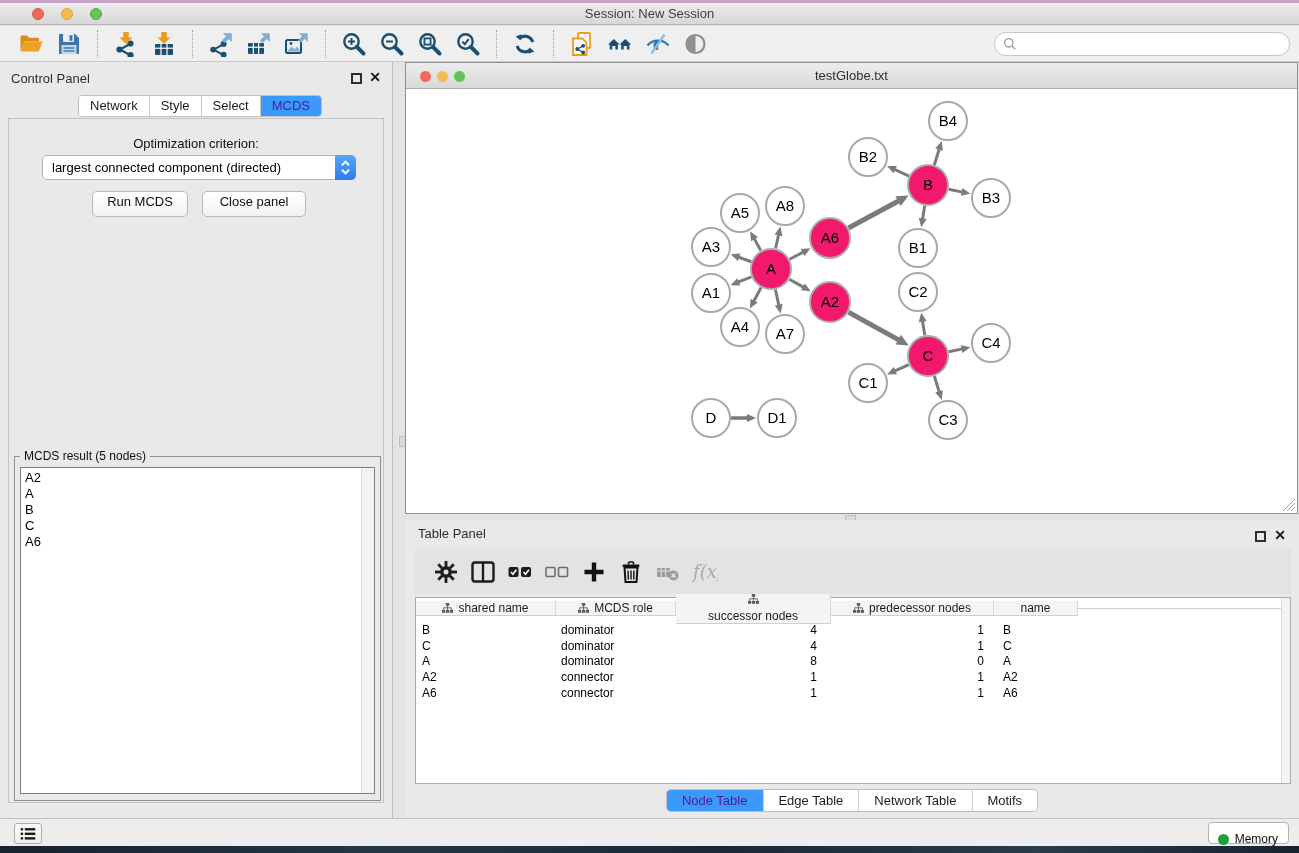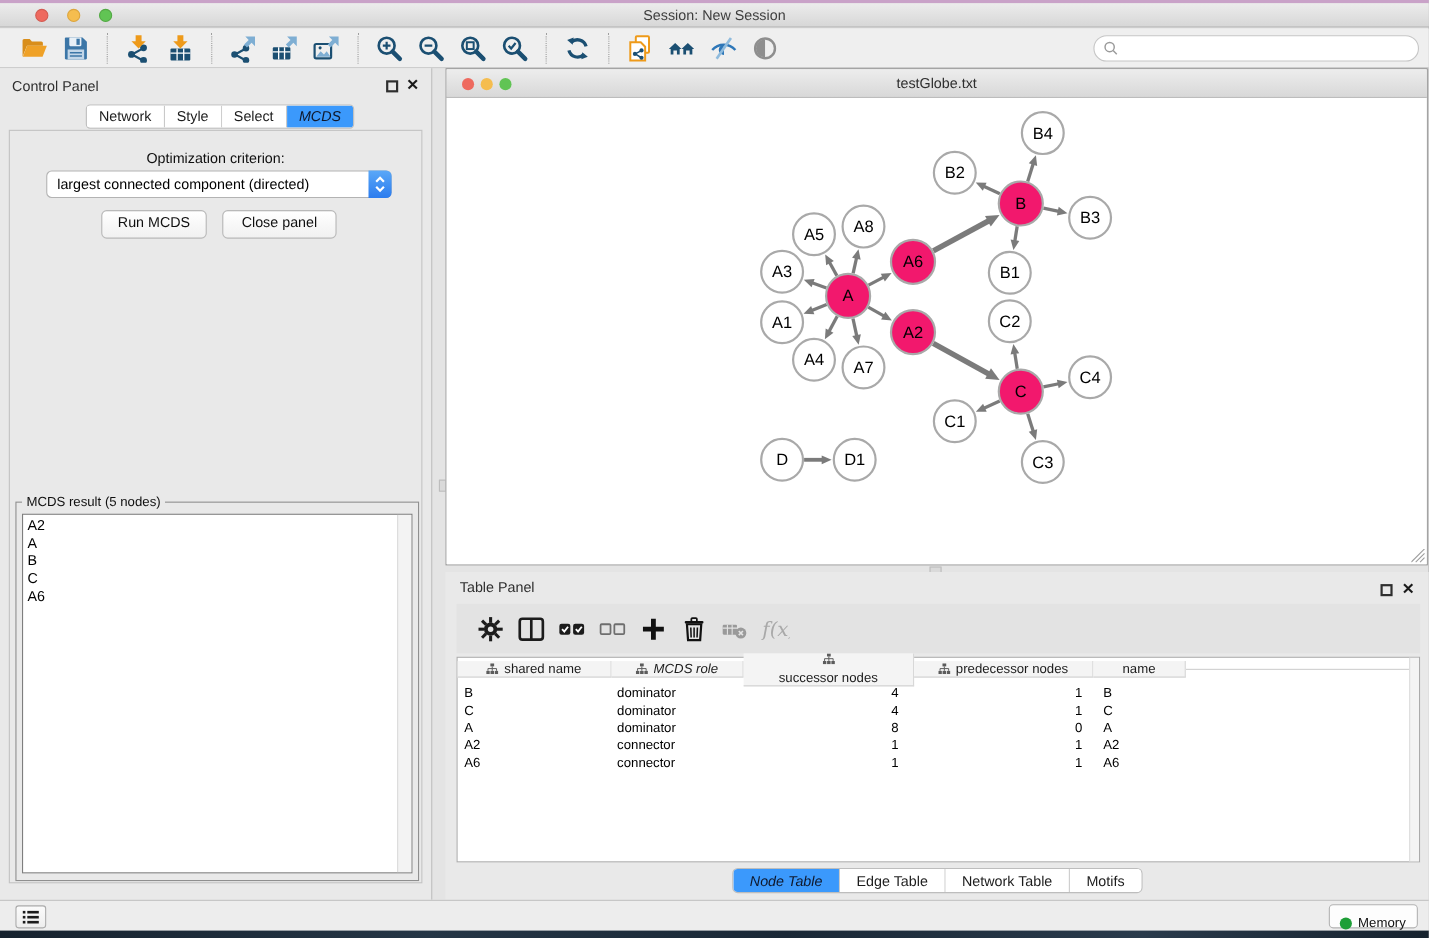--- a/index.html
+++ b/index.html
@@ -35,21 +35,21 @@
   
   .control-panel { position:absolute; top:62px; left:0; width:393px; bottom:35px; background:#E9E9E9; border-right:1px solid #BDBDBD; }
   .cp-title { position:absolute; top:9px; left:11px; font-size:13px; color:#2E2E2E; }
   .panel-float { position:absolute; top:11px; width:11px; height:11px; border:2px solid #2E2E2E; background:transparent; }
   .panel-close { position:absolute; top:7px; font-size:14px; font-weight:bold; color:#1A1A1A; line-height:16px; }
   .cp-float { right:30px; } .cp-close { right:11px; }
   .cp-tabs { position:absolute; top:33px; left:78px; height:22px; display:flex; border:1px solid #BDBDBD;
     border-radius:4px; background:#fff; overflow:hidden; }
   .seg-tab { padding:0 11px; font-size:13px; line-height:20px; color:#1C1C1C; background:#fff; border-right:1px solid #C9C9C9; cursor:default; }
   .seg-tab:last-child { border-right:none; }
-  .seg-tab.active { background:var(--accent,#3B99FC); color:#0f172a;font-style:italic; }
+  .seg-tab.active { background:var(--accent,#3B99FC); color:#4c1d95; }
   .cp-content { position:absolute; left:8px; right:8px; top:56px; bottom:15px; border:1px solid #C3C3C3; }
   .opt-label { position:absolute; top:74px; left:0; width:100%; text-align:center; font-size:13px; color:#0F0F0F; }
   .criterion-select { position:absolute; top:93px; left:42px; width:314px; height:25px; background:#fff;
     border:1px solid #B3B3B3; border-radius:5px; font-size:13px; line-height:23px; padding-left:9px; color:#000; }
   .select-stepper { position:absolute; right:-1px; top:-1px; width:21px; height:25px; border-radius:0 5px 5px 0;
     background:linear-gradient(#5AA8F8,#2C7CEE); display:flex; align-items:center; justify-content:center; }
   .cp-btn { position:absolute; top:129px; height:26px; background:linear-gradient(#FFFFFF,#F1F1F1);
     border:1px solid #B9B9B9; border-radius:5px; font-size:13px; color:#0F0F0F; text-align:center; line-height:19px; }
   .btn-run { left:92px; width:96px; } .btn-close { left:202px; width:104px; }
   .result-group { position:absolute; left:14px; right:11px; top:394px; bottom:17px; border:1px solid #8F8F8F; }
@@ -533,21 +533,21 @@
           <div class="nt-hcell" style="width: 140px;">
             <svg width="11" height="10" viewBox="0 0 11 10">
   <rect x="3.8" y="0" width="3.4" height="2.8" fill="#5C5C5C"></rect>
   <path d="M5.5 2.8v2M1.6 6.8V4.8h7.8v2M5.5 4.8v2" stroke="#5C5C5C" stroke-width="0.9" fill="none"></path>
   <rect x="0" y="6.9" width="3.2" height="2.9" fill="#5C5C5C"></rect>
               <rect x="3.9" y="6.9" width="3.2" height="2.9" fill="#5C5C5C"></rect>
               <rect x="7.8" y="6.9" width="3.2" height="2.9" fill="#5C5C5C"></rect>
             </svg>
             <span>shared name</span>
           </div>
-          <div class="nt-hcell" style="width: 120px; font-style: italic;">
+          <div class="nt-hcell" style="width: 120px;">
             <svg width="11" height="10" viewBox="0 0 11 10">
   <rect x="3.8" y="0" width="3.4" height="2.8" fill="#5C5C5C"></rect>
   <path d="M5.5 2.8v2M1.6 6.8V4.8h7.8v2M5.5 4.8v2" stroke="#5C5C5C" stroke-width="0.9" fill="none"></path>
   <rect x="0" y="6.9" width="3.2" height="2.9" fill="#5C5C5C"></rect>
               <rect x="3.9" y="6.9" width="3.2" height="2.9" fill="#5C5C5C"></rect>
               <rect x="7.8" y="6.9" width="3.2" height="2.9" fill="#5C5C5C"></rect>
             </svg>
             <span>MCDS role</span>
           </div>
           <div class="nt-hcell" style="width: 155px; flex-direction: column;">

